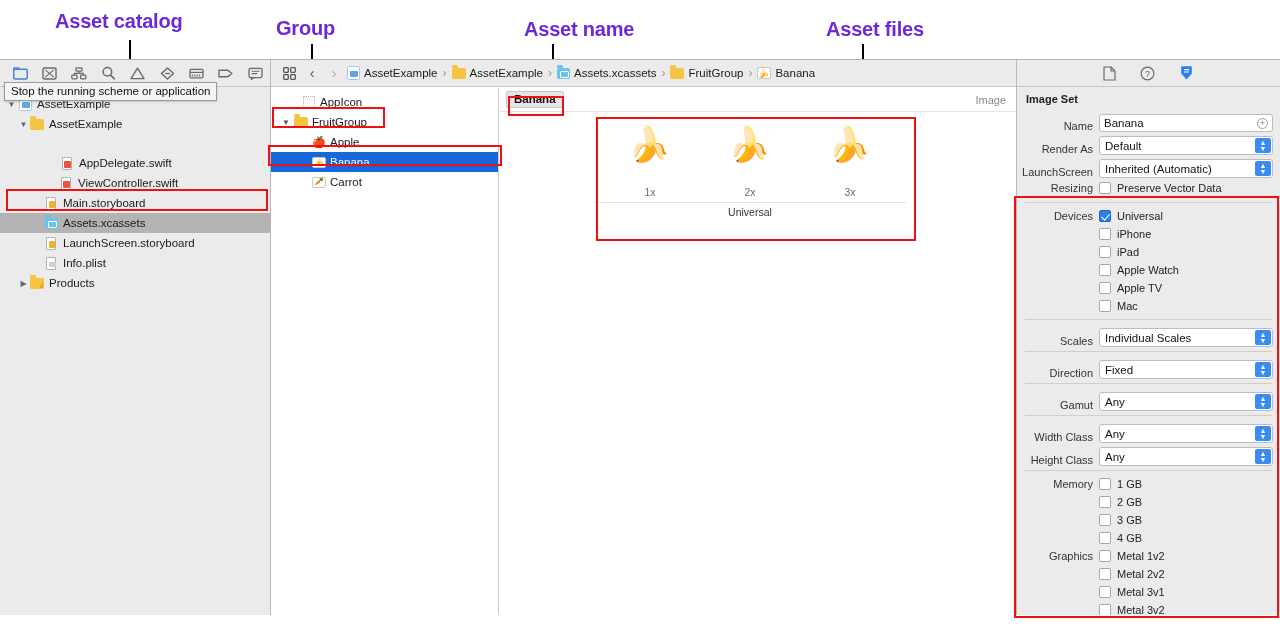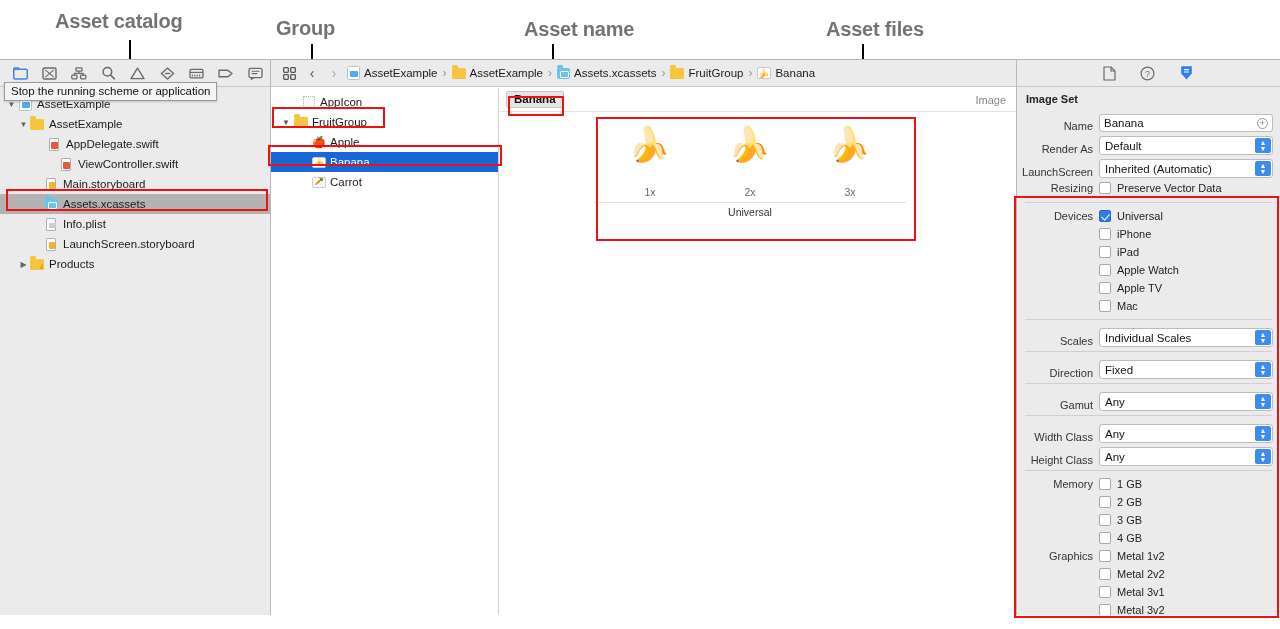--- a/index.html
+++ b/index.html
@@ -11,21 +11,21 @@
     overflow: hidden;
   }
   #root { position: relative; width: 1280px; height: 629px; background:#fff; }
 
   
   .anno-label {
     position: absolute;
     font-family: "Liberation Sans", sans-serif;
     font-weight: bold;
     font-size: 20px;
-    color: #737373;
+    color: #6d28d9;
     white-space: nowrap;
     letter-spacing: -0.2px;
   }
   .anno-line-v { position: absolute; width: 2px; background: #000; }
   .anno-line-h { position: absolute; height: 2px; background: #000; }
   .redbox { position: absolute; border: 2px solid #ee1111; pointer-events: none; }
 
   
   .app {
     position: absolute;
@@ -302,21 +302,21 @@
             </div>
           <span>AssetExample</span>
         </div>
         <div class="row" style="padding-left:18px;">
           <div class="twisty">▼</div>
           <div class="ico">
               <span class="folder"></span>
             </div>
           <span>AssetExample</span>
         </div>
-        <div class="row" style="padding-left:46px;">
+        <div class="row" style="padding-left:59px;margin-top:19px;">
           <div class="ico">
               <span class="swiftdoc"></span>
             </div>
           <span>AppDelegate.swift</span>
         </div>
         <div class="row" style="padding-left:58px;">
           <div class="ico">
               <span class="swiftdoc"></span>
             </div>
           <span>ViewController.swift</span>
@@ -328,29 +328,29 @@
           <span>Main.storyboard</span>
         </div>
         <div class="row selected" style="padding-left:43px;">
           <div class="ico">
               <span class="xcassetsico"></span>
             </div>
           <span>Assets.xcassets</span>
         </div>
         <div class="row" style="padding-left:43px;">
           <div class="ico">
+              <span class="sbdoc"></span>
+            </div>
+          <span>LaunchScreen.storyboard</span>
+        </div>
+        <div class="row" style="padding-left:43px;">
+          <div class="ico">
               <span class="plistdoc"></span>
             </div>
           <span>Info.plist</span>
-        </div>
-        <div class="row" style="padding-left:43px;">
-          <div class="ico">
-              <span class="sbdoc"></span>
-            </div>
-          <span>LaunchScreen.storyboard</span>
         </div>
         <div class="row" style="padding-left:18px;">
           <div class="twisty">▶</div>
           <div class="ico">
               <span class="prodfolder"></span>
             </div>
           <span>Products</span>
         </div>
       </div>
 

